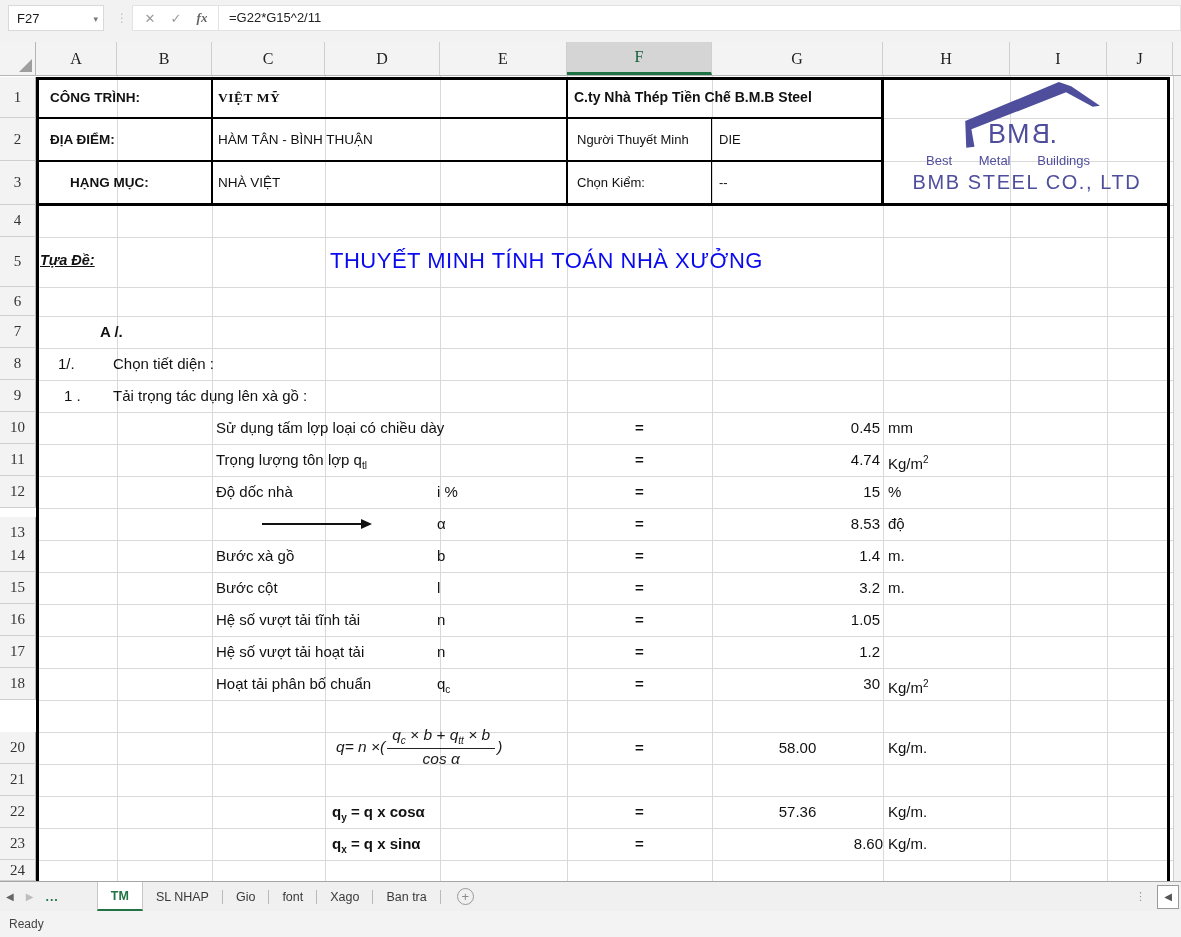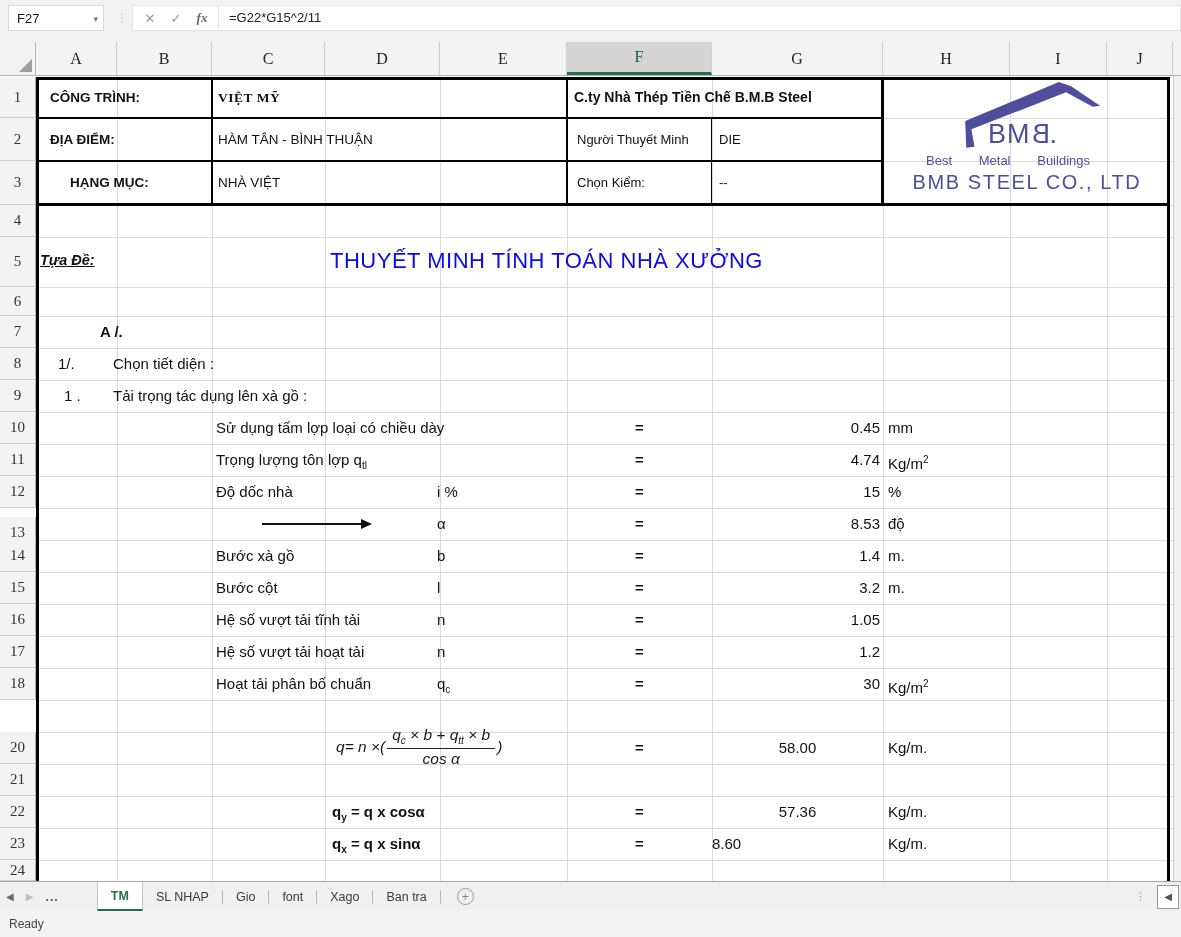--- a/index.html
+++ b/index.html
@@ -270,21 +270,21 @@
         <div class="cell" style="left:888px;top:592px;height:32px;line-height:32px;">Kg/m<sup>2</sup></div>
         <div class="cell eqsign" style="left:567px;width:145px;text-align:center;top:656px;height:32px;line-height:32px;">=</div>
         <div class="cell" style="left:712px;width:171px;text-align:center;top:656px;height:32px;line-height:32px;">58.00</div>
         <div class="cell" style="left:888px;top:656px;height:32px;line-height:32px;">Kg/m.</div>
         <div class="cell qlhs" style="left:332px;top:720px;height:32px;line-height:32px;">q<sub>y</sub> = q x cosα</div>
         <div class="cell eqsign" style="left:567px;width:145px;text-align:center;top:720px;height:32px;line-height:32px;">=</div>
         <div class="cell" style="left:712px;width:171px;text-align:center;top:720px;height:32px;line-height:32px;">57.36</div>
         <div class="cell" style="left:888px;top:720px;height:32px;line-height:32px;">Kg/m.</div>
         <div class="cell qlhs" style="left:332px;top:752px;height:32px;line-height:32px;">q<sub>x</sub> = q x sinα</div>
         <div class="cell eqsign" style="left:567px;width:145px;text-align:center;top:752px;height:32px;line-height:32px;">=</div>
-        <div class="cell" style="left:712px;width:171px;text-align:left;top:752px;height:32px;line-height:32px;">8.60</div>
+        <div class="cell" style="left:712px;width:171px;text-align:right;top:752px;height:32px;line-height:32px;">8.60</div>
         <div class="cell" style="left:888px;top:752px;height:32px;line-height:32px;">Kg/m.</div>
       </div>
 
     <div class="eqbox">
       <span>q</span>
         <span> = n ×(</span>
         <span class="frac">
           <span class="num"><span>q</span><sub>c</sub><span> × b + q</span><sub>tt</sub><span> × b</span></span>
           <span class="den">cos α</span>
         </span>

